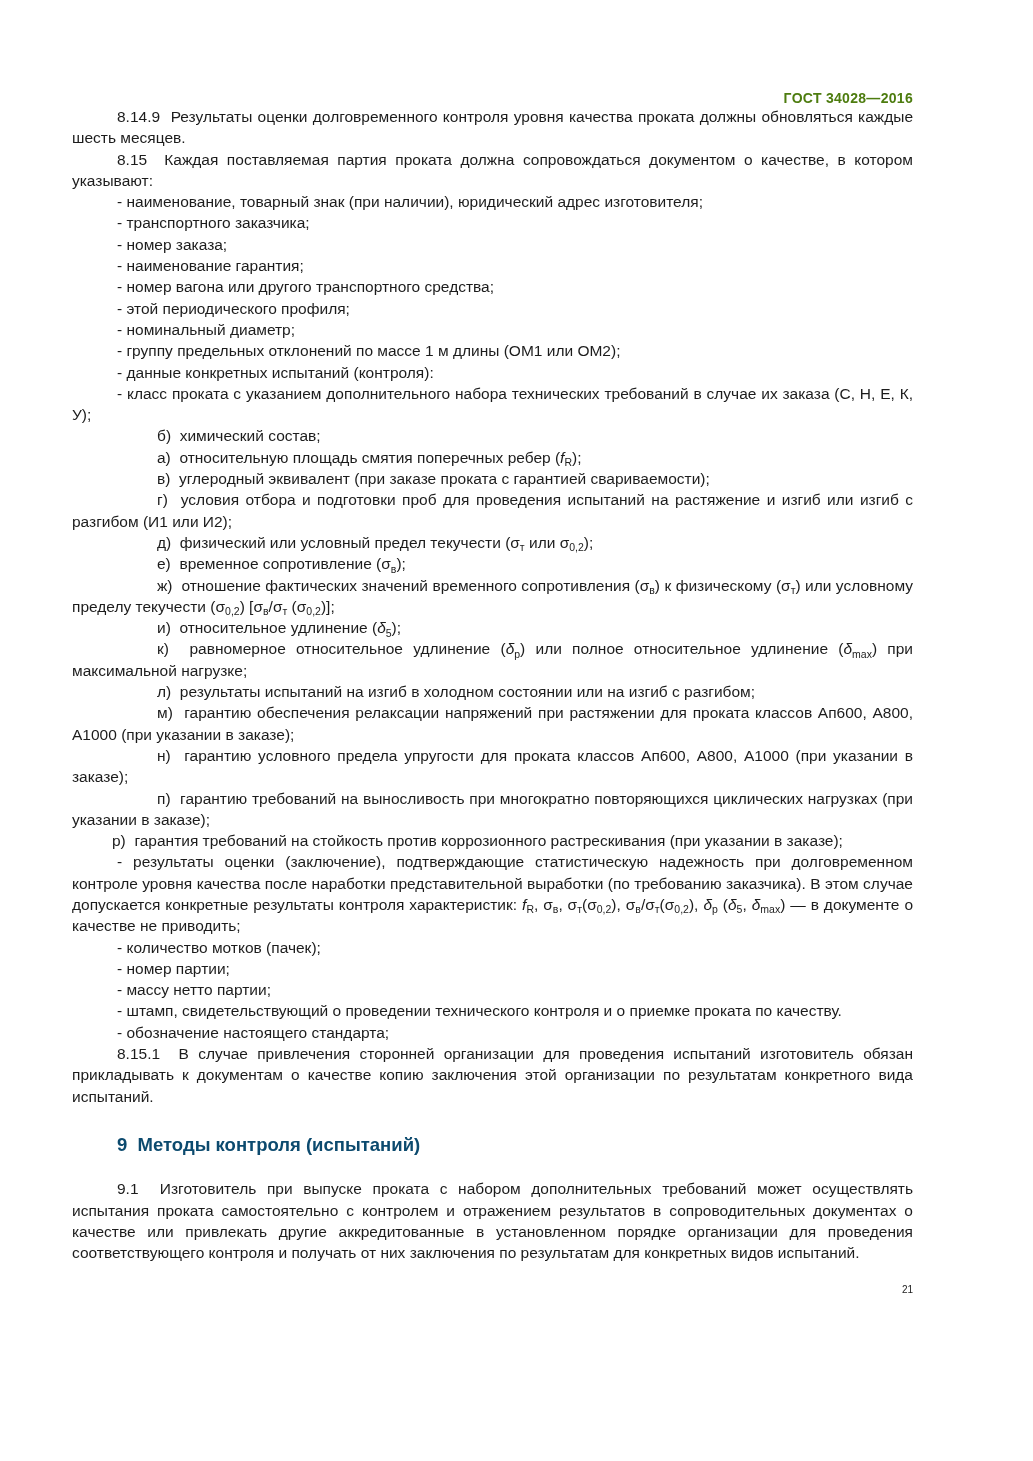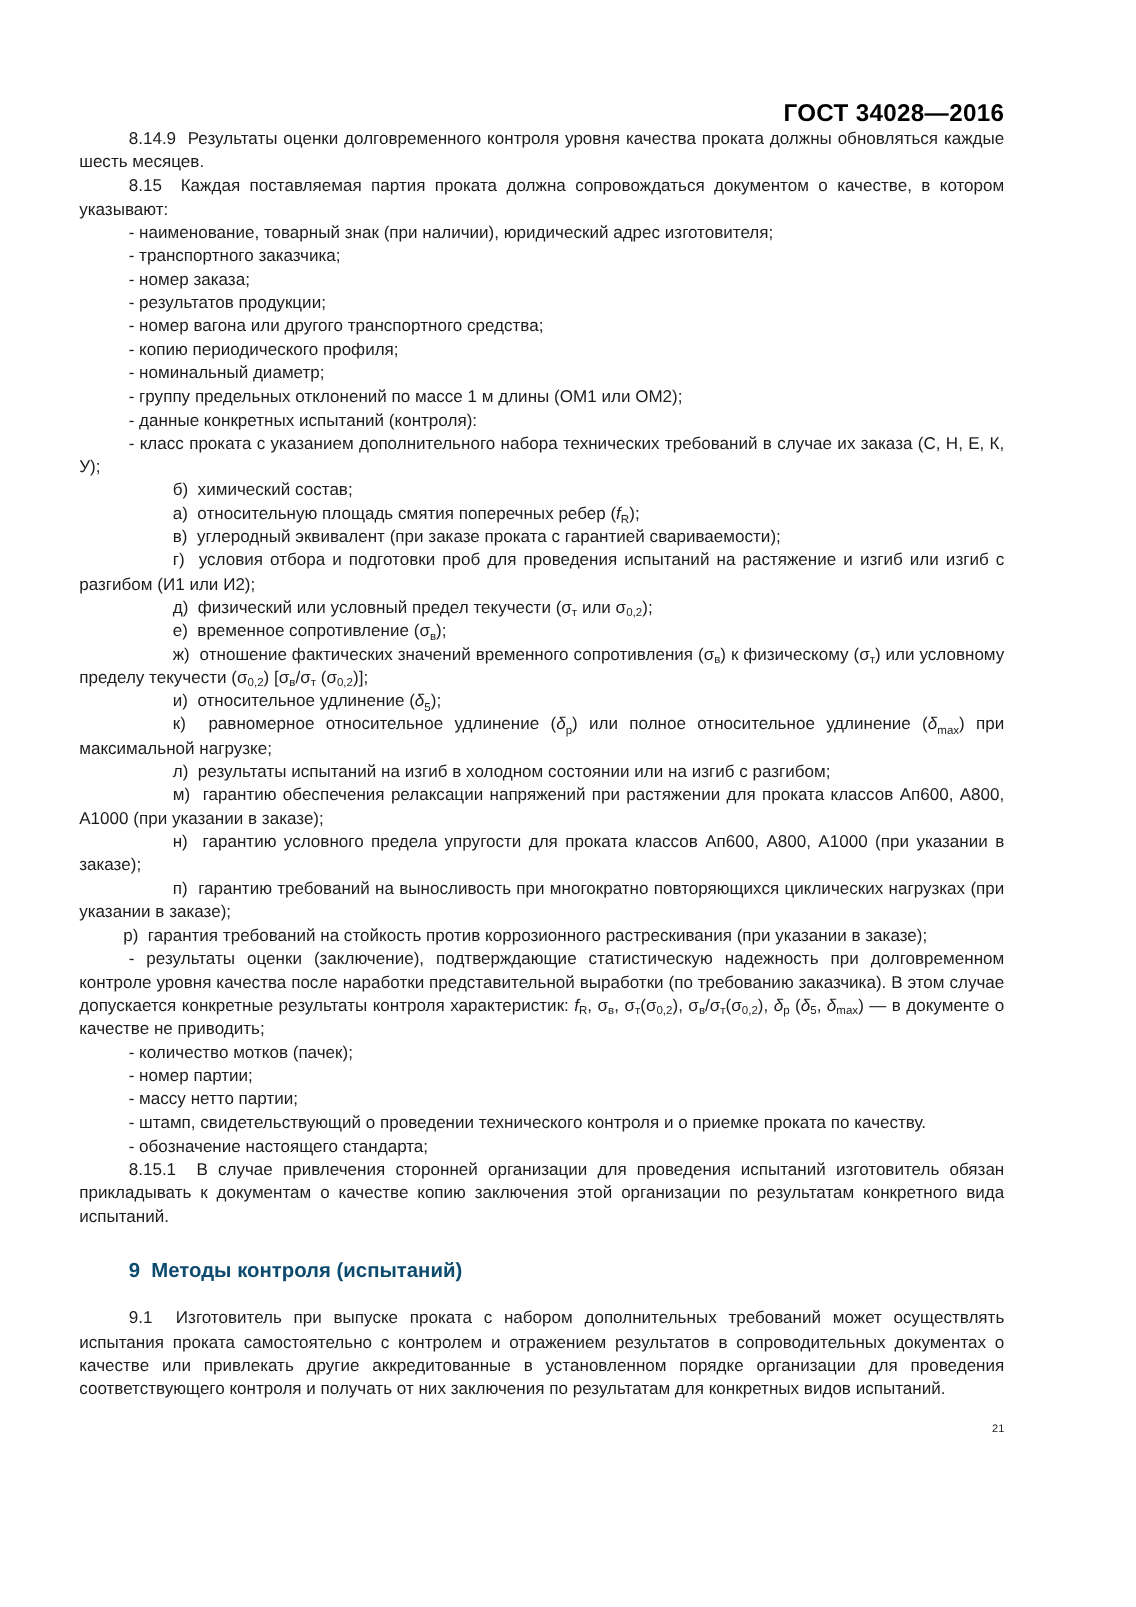--- a/index.html
+++ b/index.html
@@ -10,23 +10,23 @@
     font-family: "Liberation Sans", sans-serif;
     color: #1c1c1c;
     position: relative;
     box-sizing: border-box;
     padding: 90px 120px 0 72px;
     overflow: hidden;
   }
   .doc-header {
     text-align: right;
     font-weight: bold;
-    font-size: 22px;
+    font-size: 14px;
     letter-spacing: 0.3px;
-    color: #000000;
+    color: #4d7c0f;
   }
   .body-text {
     font-size: 15.5px;
     line-height: 21.3px;
     text-align: justify;
   }
   .body-text p { margin: 0; padding: 0; }
   .para  { text-indent: 45px; }
   .dash  { text-indent: 45px; }
   .letter { text-indent: 85px; }
@@ -62,23 +62,23 @@
   <div class="doc-header">ГОСТ 34028—2016</div>
 
   <div class="body-text">
 
     <p class="para">8.14.9&nbsp; Результаты оценки долговременного контроля уровня качества проката должны обновляться каждые шесть месяцев.</p>
     <p class="para">8.15&nbsp; Каждая поставляемая партия проката должна сопровождаться документом о качестве, в котором указывают:</p>
 
     <p class="dash">- наименование, товарный знак (при наличии), юридический адрес изготовителя;</p>
     <p class="dash">- транспортного заказчика;</p>
     <p class="dash">- номер заказа;</p>
-    <p class="dash">- результатов продукции;</p>
+    <p class="dash">- наименование гарантия;</p>
     <p class="dash">- номер вагона или другого транспортного средства;</p>
-    <p class="dash">- копию периодического профиля;</p>
+    <p class="dash">- этой периодического профиля;</p>
     <p class="dash">- номинальный диаметр;</p>
     <p class="dash">- группу предельных отклонений по массе 1 м длины (ОМ1 или ОМ2);</p>
     <p class="dash">- данные конкретных испытаний (контроля):</p>
     <p class="dash">- класс проката с указанием дополнительного набора технических требований в случае их заказа (С, Н, Е, К, У);</p>
 
     <p class="letter">б)&nbsp; химический состав;</p>
     <p class="letter">а)&nbsp; относительную площадь смятия поперечных ребер (<i>f</i><sub>R</sub>);</p>
     <p class="letter">в)&nbsp; углеродный эквивалент (при заказе проката с гарантией свариваемости);</p>
     <p class="letter">г)&nbsp; условия отбора и подготовки проб для проведения испытаний на растяжение и изгиб или изгиб с разгибом (И1 или И2);</p>
     <p class="letter">д)&nbsp; физический или условный предел текучести (σ<sub>т</sub> или σ<sub>0,2</sub>);</p>

